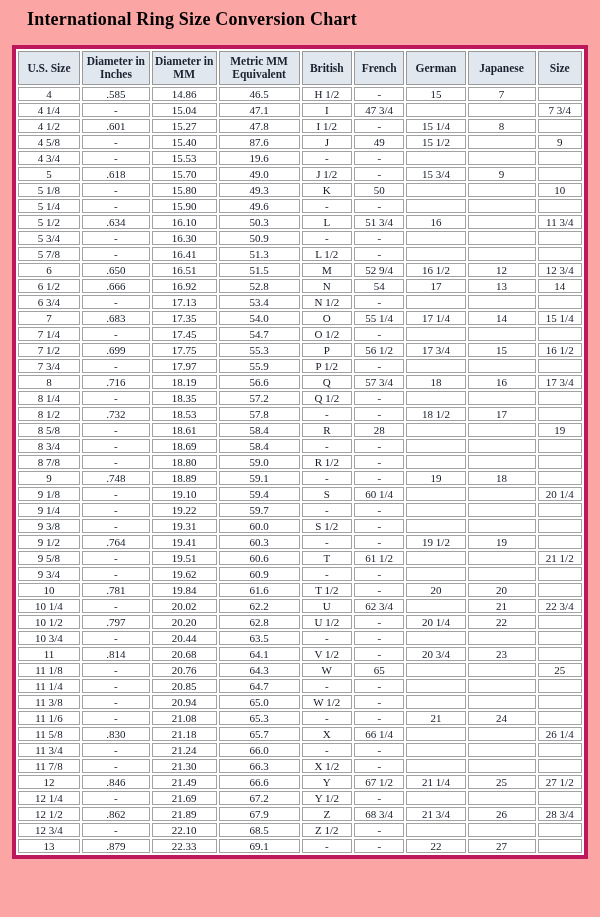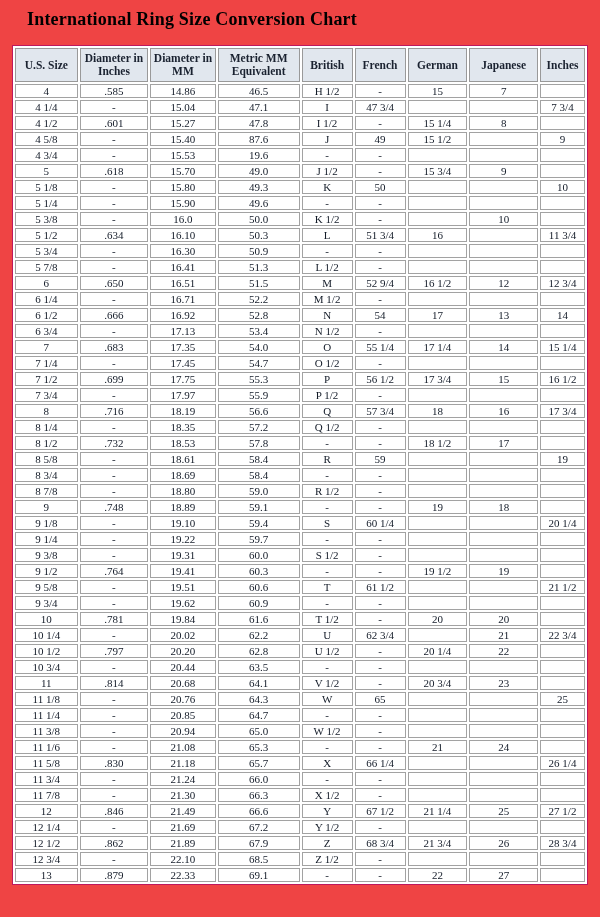--- a/index.html
+++ b/index.html
@@ -4,41 +4,41 @@
 <style>
   html, body {
     margin: 0;
     padding: 0;
     background: #ffffff;
     width: 600px;
   }
   .page {
     width: 600px;
     height: 917px;
-    background: #ef4444;
+    background: #fca5a5;
     box-sizing: border-box;
     font-family: "Liberation Serif", serif;
   }
   .title {
     margin: 0;
     padding: 9px 0 0 27px;
     font-family: "Liberation Serif", serif;
     font-size: 18px;
     font-weight: bold;
     color: #000000;
     letter-spacing: 0.2px;
   }
   .table-wrap {
     margin: 15px 12px 0 12px;
   }
   table.ring-table {
     width: 576px;
     border-collapse: separate;
     border-spacing: 2px;
-    border: 1px solid #be185d;
+    border: 4px solid #be185d;
     background: #ffffff;
     table-layout: fixed;
   }
   table.ring-table col.c-us       { width: 11.3%; }
   table.ring-table col.c-inches   { width: 12.4%; }
   table.ring-table col.c-mm       { width: 11.8%; }
   table.ring-table col.c-metric   { width: 14.8%; }
   table.ring-table col.c-british  { width: 9.2%;  }
   table.ring-table col.c-french   { width: 9.2%;  }
   table.ring-table col.c-german   { width: 10.8%; }
@@ -93,21 +93,21 @@
       <thead>
         <tr id="header-row">
             <th>U.S. Size</th>
             <th>Diameter in Inches</th>
             <th>Diameter in MM</th>
             <th>Metric MM Equivalent</th>
             <th>British</th>
             <th>French</th>
             <th>German</th>
             <th>Japanese</th>
-            <th>Inches</th>
+            <th>Size</th>
           </tr>
       </thead>
       <tbody id="table-body">
           <tr>
             <td>4</td>
             <td>.585</td>
             <td>14.86</td>
             <td>46.5</td>
             <td>H 1/2</td>
             <td>-</td>
@@ -183,31 +183,20 @@
           </tr>
           <tr>
             <td>5 1/4</td>
             <td>-</td>
             <td>15.90</td>
             <td>49.6</td>
             <td>-</td>
             <td>-</td>
             <td></td>
             <td></td>
-            <td></td>
-          </tr>
-          <tr>
-            <td>5 3/8</td>
-            <td>-</td>
-            <td>16.0</td>
-            <td>50.0</td>
-            <td>K 1/2</td>
-            <td>-</td>
-            <td></td>
-            <td>10</td>
             <td></td>
           </tr>
           <tr>
             <td>5 1/2</td>
             <td>.634</td>
             <td>16.10</td>
             <td>50.3</td>
             <td>L</td>
             <td>51 3/4</td>
             <td>16</td>
@@ -241,31 +230,20 @@
             <td>.650</td>
             <td>16.51</td>
             <td>51.5</td>
             <td>M</td>
             <td>52 9/4</td>
             <td>16 1/2</td>
             <td>12</td>
             <td>12 3/4</td>
           </tr>
           <tr>
-            <td>6 1/4</td>
-            <td>-</td>
-            <td>16.71</td>
-            <td>52.2</td>
-            <td>M 1/2</td>
-            <td>-</td>
-            <td></td>
-            <td></td>
-            <td></td>
-          </tr>
-          <tr>
             <td>6 1/2</td>
             <td>.666</td>
             <td>16.92</td>
             <td>52.8</td>
             <td>N</td>
             <td>54</td>
             <td>17</td>
             <td>13</td>
             <td>14</td>
           </tr>
@@ -356,21 +334,21 @@
             <td>18 1/2</td>
             <td>17</td>
             <td></td>
           </tr>
           <tr>
             <td>8 5/8</td>
             <td>-</td>
             <td>18.61</td>
             <td>58.4</td>
             <td>R</td>
-            <td>59</td>
+            <td>28</td>
             <td></td>
             <td></td>
             <td>19</td>
           </tr>
           <tr>
             <td>8 3/4</td>
             <td>-</td>
             <td>18.69</td>
             <td>58.4</td>
             <td>-</td>

